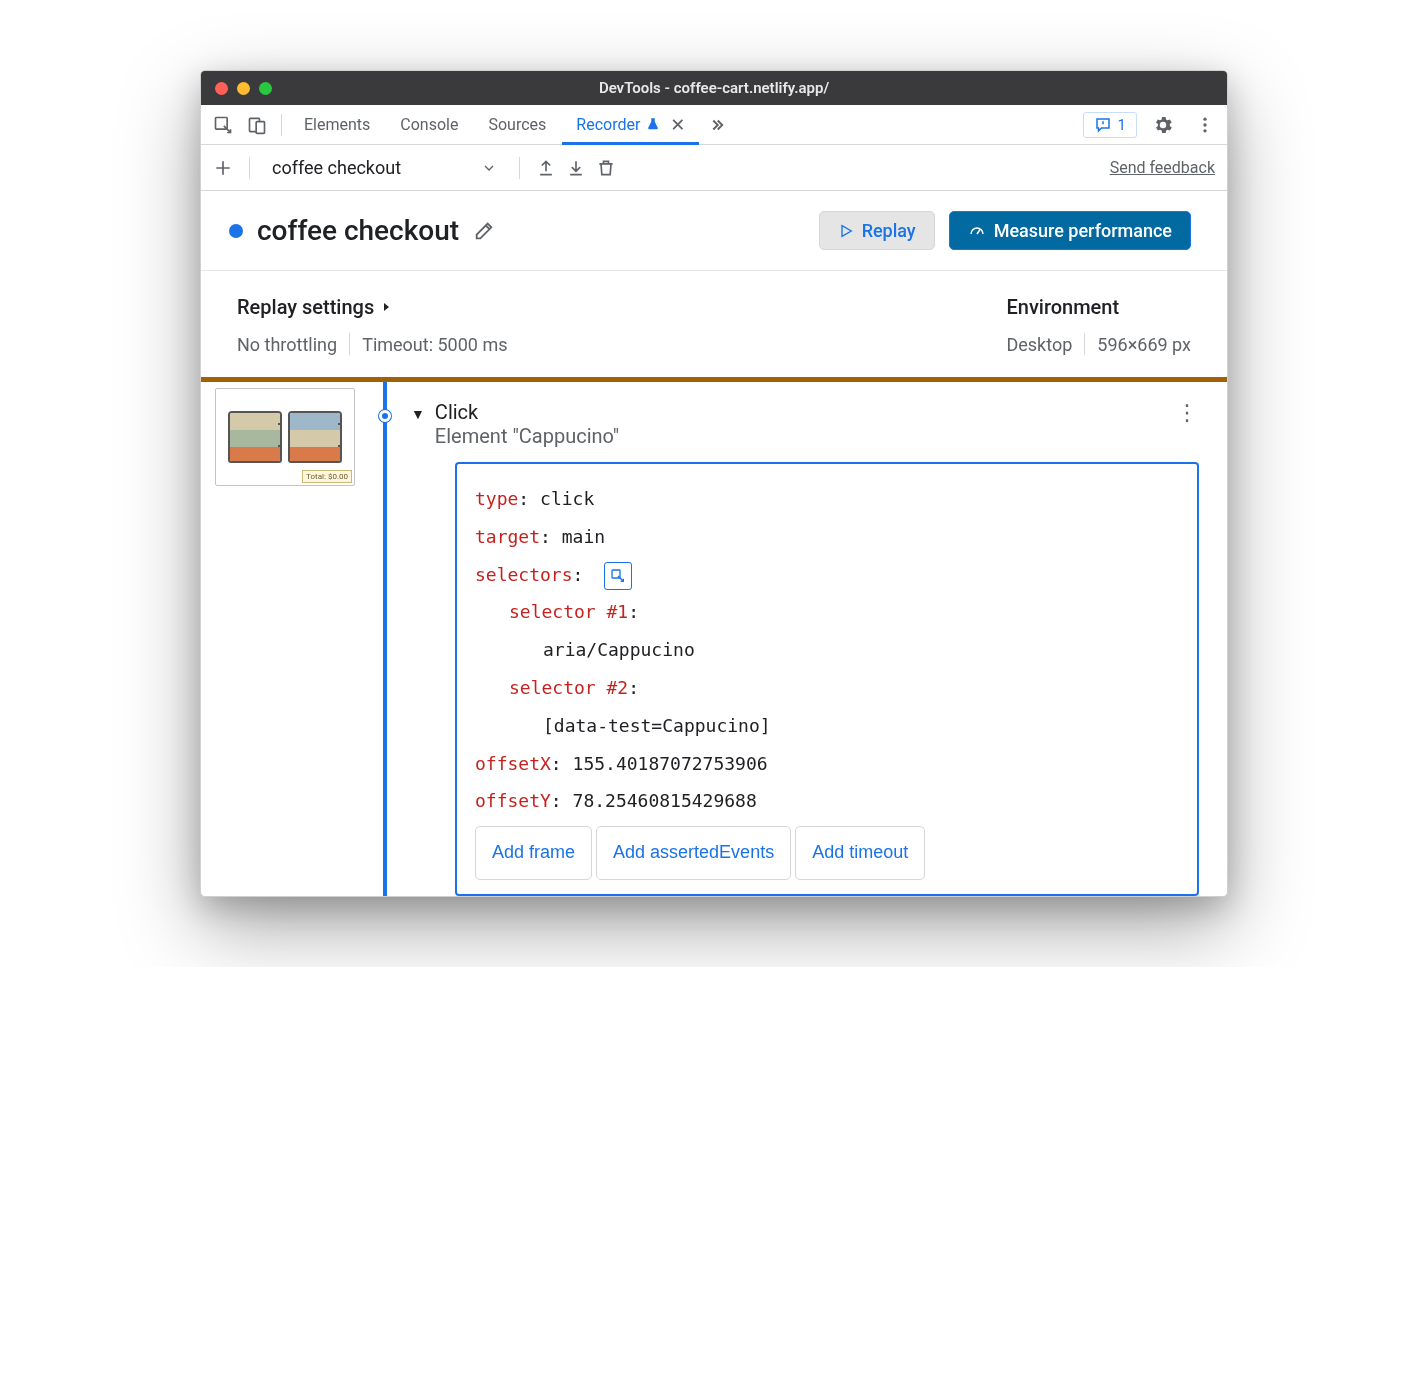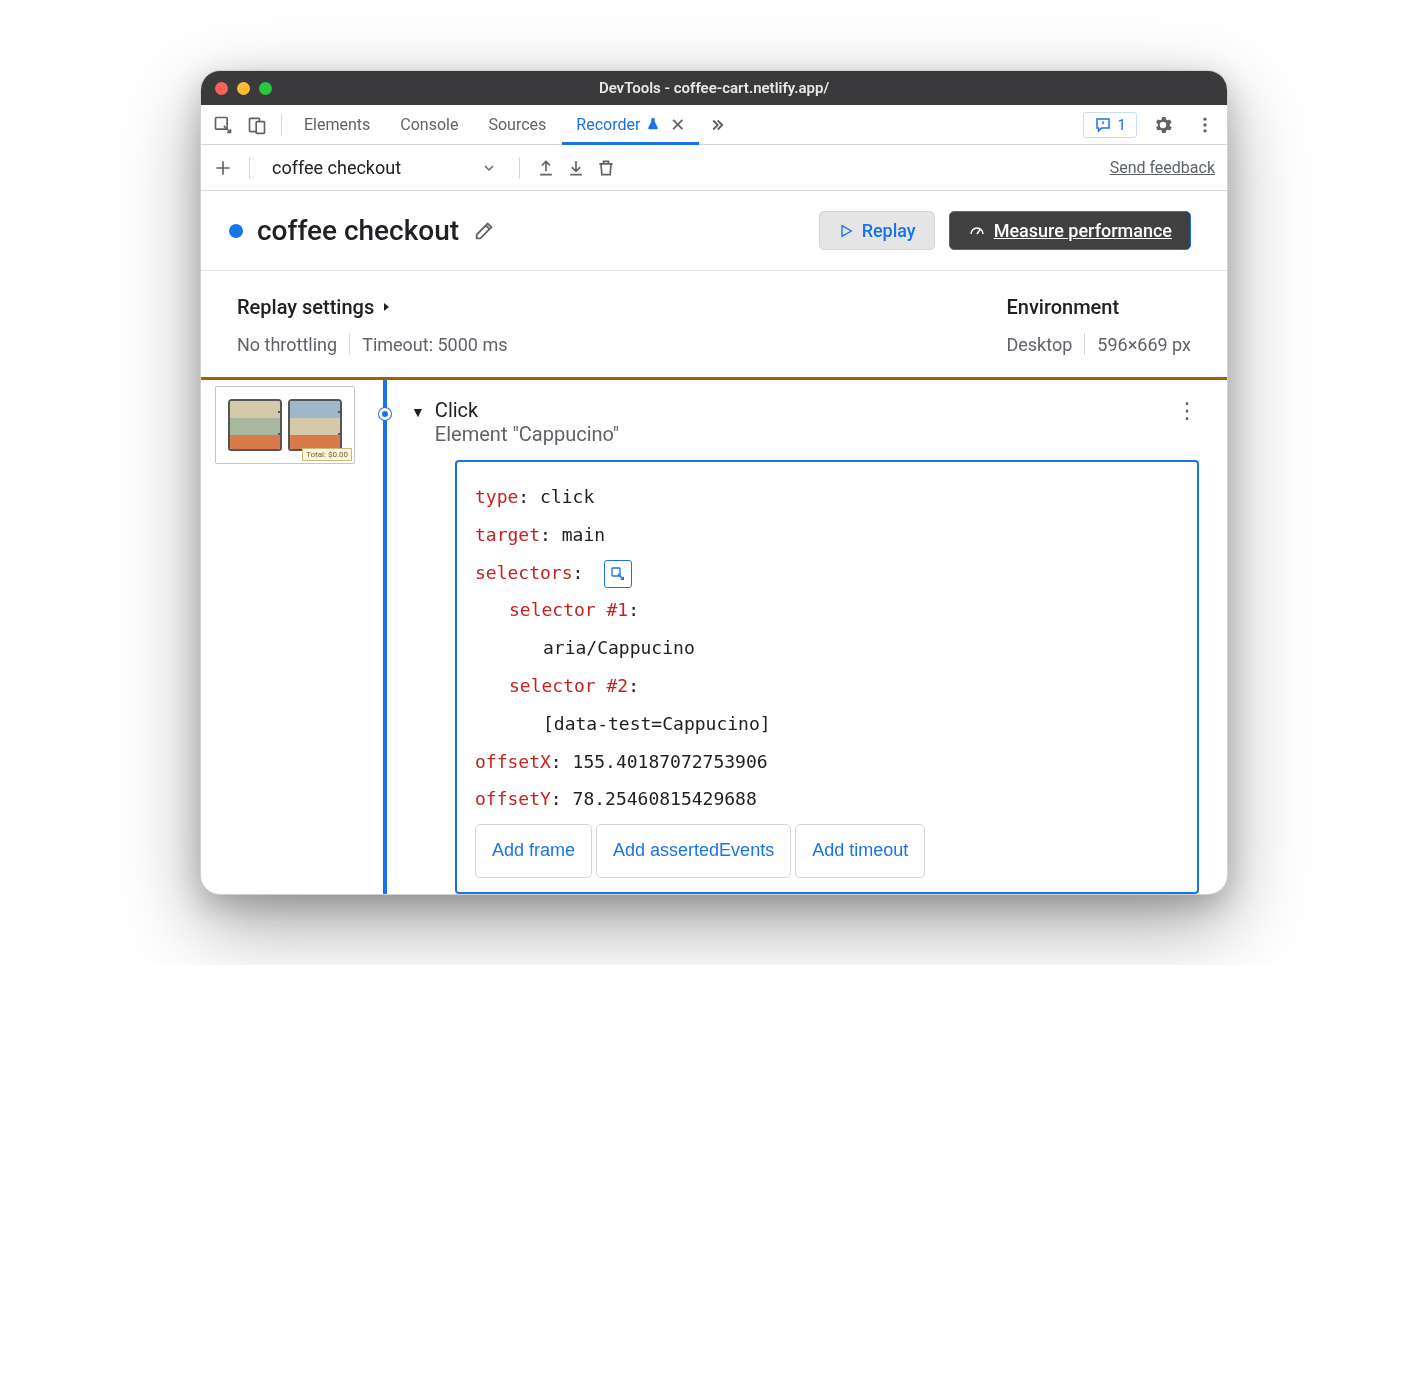--- a/index.html
+++ b/index.html
@@ -6,21 +6,21 @@
 body {
   font-family: -apple-system, BlinkMacSystemFont, "Segoe UI", Roboto, sans-serif;
   background: #fff;
   display: flex;
   justify-content: center;
   align-items: flex-start;
   padding: 70px 40px;
 }
 .window {
   width: 1028px;
-  border-radius: 20px;
+  border-radius: 5px;
   overflow: hidden;
   box-shadow: 0 30px 80px rgba(0,0,0,0.35), 0 10px 30px rgba(0,0,0,0.2);
   background: #fff;
   border: 1px solid #d0d0d0;
 }
 .titlebar {
   background: #3a3a3c;
   color: #e8e8e8;
   height: 34px;
   display: flex;
@@ -84,34 +84,34 @@
   border-bottom: 1px solid #e7e7e7;
 }
 .blue-dot { width: 14px; height: 14px; border-radius: 50%; background: #1a73e8; }
 .recording-title { font-size: 28px; font-weight: 500; color: #202124; }
 .btn {
   border: 1px solid #d6d6d6; border-radius: 5px;
   padding: 8px 18px; font-size: 18px; font-weight: 500;
   display: flex; align-items: center; gap: 8px; cursor: pointer;
 }
 .btn-replay { color: #1a73e8; background: #e5e5e5; }
-.btn-primary { background: #404040; color: #fff; border-color: #1a73e8; text-decoration: underline; }
+.btn-primary { background: #0369a1; color: #fff; border-color: #1a73e8; }
 .spacer { flex: 1; }
 .settings-row {
   display: flex; padding: 24px 36px 22px 36px;
-  border-bottom: 3px solid #a16207;
+  border-bottom: 5px solid #a16207;
   justify-content: space-between;
 }
 .settings-col h3 { font-size: 20px; font-weight: 500; color: #202124; display: flex; align-items: center; gap: 6px; }
 .settings-vals { margin-top: 14px; display: flex; align-items: center; gap: 0; color: #5f6368; font-size: 18px; }
 .settings-vals .vdiv { width: 1px; height: 22px; background: #d6d6d6; margin: 0 12px; }
 .timeline-area { display: flex; min-height: 460px; position: relative; }
 .thumb-col { width: 170px; padding: 6px 0 0 14px; }
 .thumb {
-  width: 140px; height: 78px; border: 1px solid #c4c4c4; border-radius: 2px;
+  width: 140px; height: 98px; border: 1px solid #c4c4c4; border-radius: 2px;
   display: flex; gap: 6px; padding: 6px; justify-content: center; align-items: center;
   background: #fff;
 }
 .mug {
   width: 54px; height: 52px; border: 2px solid #555; border-radius: 4px 4px 3px 3px;
   position: relative; overflow: hidden;
 }
 .mug::after {
   content: ""; position: absolute; right: -10px; top: 10px;
   width: 10px; height: 20px; border: 2px solid #555; border-left: none;

